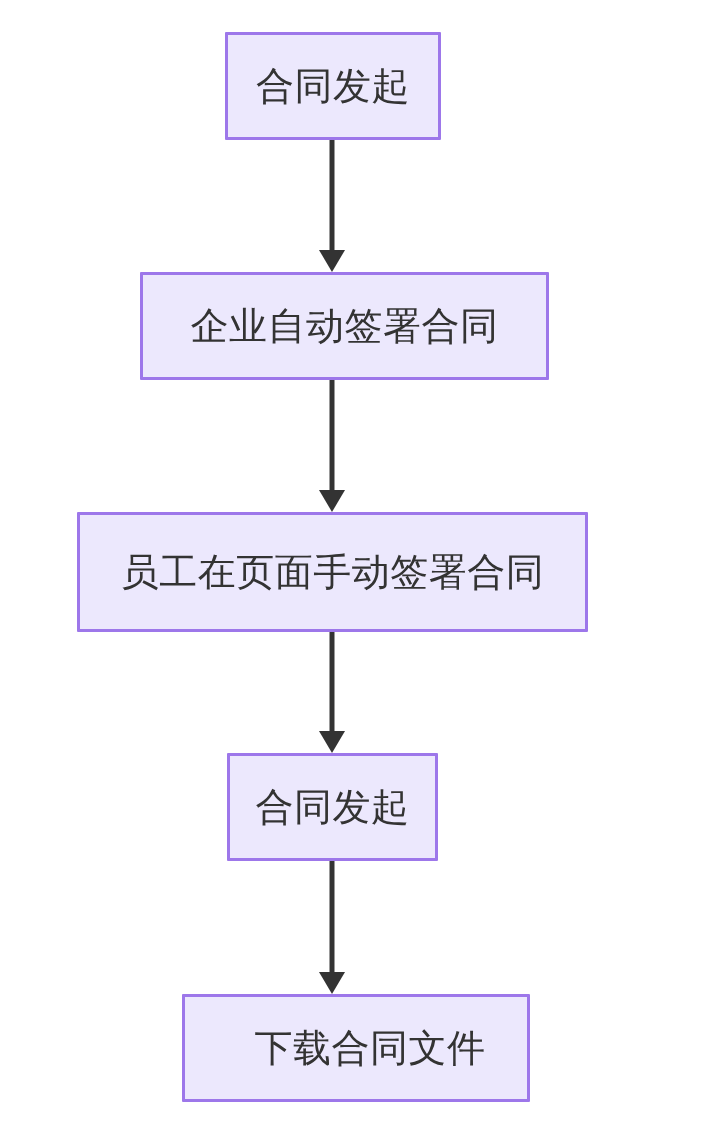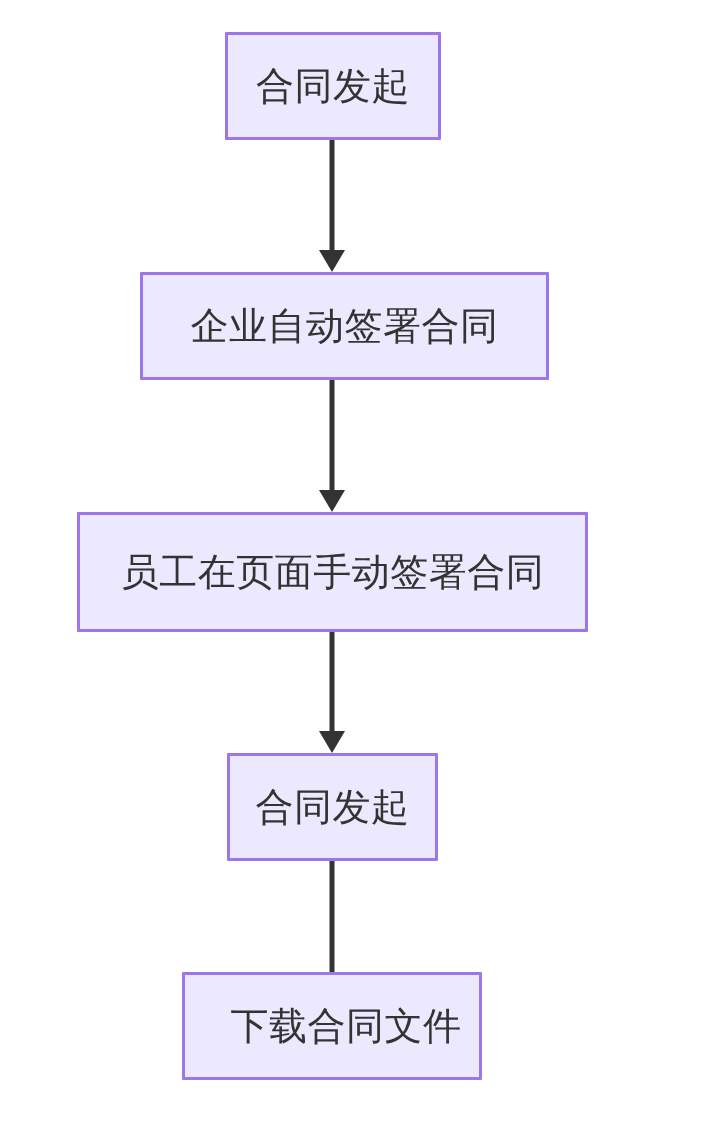--- a/index.html
+++ b/index.html
@@ -86,17 +86,17 @@
   </div>
 
   <div class="flow-node" style="left:77px; top:512px; width:511px; height:120px;">
     <span class="node-label">员工在页面手动签署合同</span>
   </div>
 
   <div class="flow-node" style="left:227px; top:753px; width:211px; height:108px;">
     <span class="node-label">合同发起</span>
   </div>
 
-  <div class="flow-node" style="left:182px; top:972px; width:300px; height:108px;padding-left:28px;">
+  <div class="flow-node" style="left:182px; top:994px; width:348px; height:108px;padding-left:28px;">
     <span class="node-label">下载合同文件</span>
   </div>
 
 </div>
 
 </body></html>

